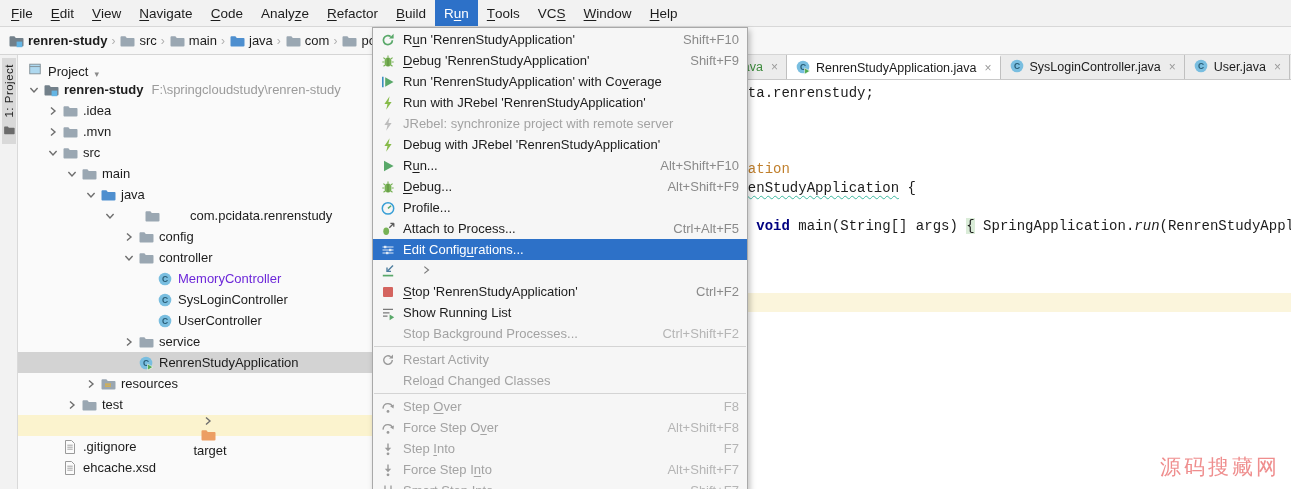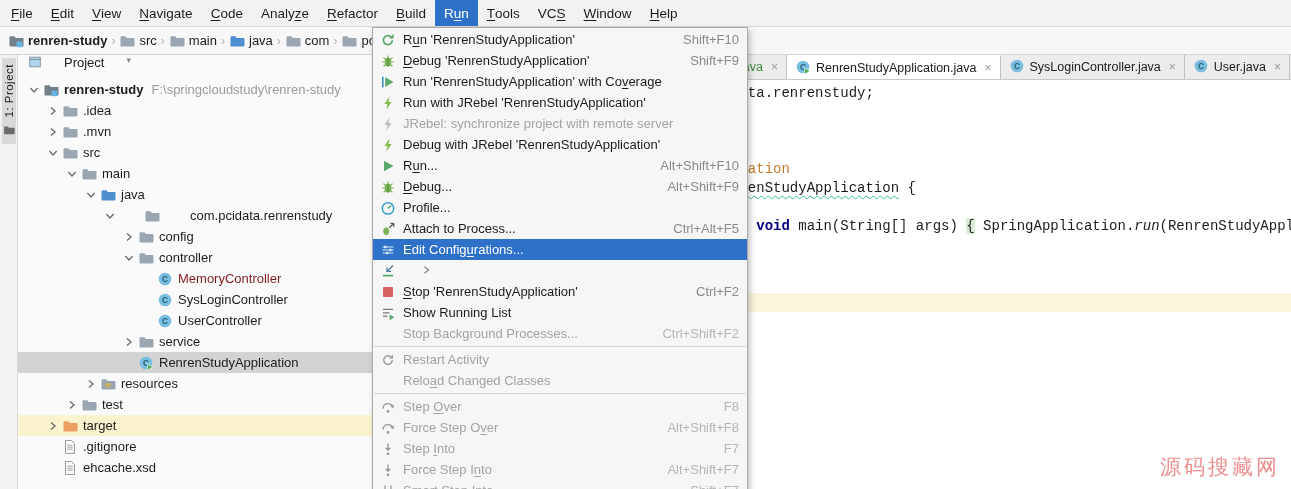--- a/index.html
+++ b/index.html
@@ -18,31 +18,31 @@
   .crumb{display:flex;align-items:center;gap:4px;white-space:nowrap;}
   .crumb.bold .clabel{font-weight:bold;}
   .csep{color:#b0b0b0;margin:0 4px;font-size:12px;}
   .cicon svg{display:block;}
   
   .main{position:absolute;left:0;top:55px;right:0;bottom:0;display:flex;}
   .stripe{width:18px;background:#f2f2f2;border-right:1px solid #d9d9d9;display:flex;flex-direction:column;align-items:center;}
   .tooltab{margin-top:3px;background:#d9d9d9;padding:6px 1px 4px 1px;display:flex;flex-direction:column;align-items:center;gap:4px;}
   .tooltab .vtext{writing-mode:vertical-rl;transform:rotate(180deg);font-size:11.5px;color:#222;letter-spacing:.5px;}
   .project{width:354px;background:#fafafa;position:relative;overflow:hidden;}
-  .phead{height:24px;display:flex;align-items:flex-start;gap:22px;padding-left:10px;font-size:13px;}
+  .phead{height:24px;display:flex;align-items:flex-end;gap:6px;padding-left:10px;font-size:13px;}
   .phead .caret{color:#8a8a8a;font-size:9px;}
   .tree{position:absolute;left:0;top:24px;right:0;bottom:0;overflow:hidden;}
   .trow{height:21px;display:flex;align-items:center;font-size:13px;white-space:nowrap;}
   .trow .chev{width:17px;display:flex;justify-content:center;align-items:center;flex:none;}
   .trow .ticon{width:18px;display:flex;align-items:center;justify-content:center;flex:none;}
   .trow .tlabel{margin-left:4px;}
   .trow .tsuffix{margin-left:8px;color:#9b9b9b;}
   .trow.selected{background:#d3d3d3;}
   .trow.hl-yellow{background:#fbf3ce;}
-  .tlabel.green{color:#7f1d1d;}
+  .tlabel.green{color:#6d28d9;}
   .tlabel.bold{font-weight:bold;}
   
   .editor{flex:1;position:relative;background:#fff;overflow:hidden;}
   .tabsrow{position:absolute;left:0;top:0;right:0;height:25px;background:#ececec;border-bottom:1px solid #c9c9c9;
            display:flex;align-items:stretch;font-size:12.5px;}
   .tab{display:flex;align-items:center;gap:5px;padding:0 8px;border-right:1px solid #c0c0c0;background:#ececec;white-space:nowrap;}
   .tab.active{background:#fff;border-top:2px solid #fff;}
   .tab .tclose{color:#9a9a9a;font-size:12px;margin-left:3px;}
   .tab .tname.green{color:#3d8b3d;}
   .curline{position:absolute;left:0;right:0;height:19px;background:#fbf5dc;}
@@ -359,21 +359,21 @@
                 <path d="M4 2.4 8 6l-4 3.6" fill="none" stroke="#6e6e6e" stroke-width="1.4"></path>
               </svg>
             </span>
             <span class="ticon">
               <svg width="16" height="16" viewBox="0 0 16 16">
                 <path d="M1.5 4.2c0-.5.4-.9.9-.9h4l1.4 1.6h6.8c.5 0 .9.4.9.9v6.8c0 .5-.4.9-.9.9H2.4c-.5 0-.9-.4-.9-.9z" fill="#9aa7b2"></path>
               </svg>
             </span>
             <span class="tlabel">test</span>
           </div>
-          <div class="trow hl-yellow" style="padding-left: 26px;">
+          <div class="trow hl-yellow" style="padding-left: 26px; flex-direction: column;">
             <span class="chev">
               <svg width="12" height="12" viewBox="0 0 12 12">
                 <path d="M4 2.4 8 6l-4 3.6" fill="none" stroke="#6e6e6e" stroke-width="1.4"></path>
               </svg>
             </span>
             <span class="ticon">
               <svg width="16" height="16" viewBox="0 0 16 16">
                 <path d="M1.5 4.2c0-.5.4-.9.9-.9h4l1.4 1.6h6.8c.5 0 .9.4.9.9v6.8c0 .5-.4.9-.9.9H2.4c-.5 0-.9-.4-.9-.9z" fill="#ec9e63"></path>
               </svg>
             </span>

